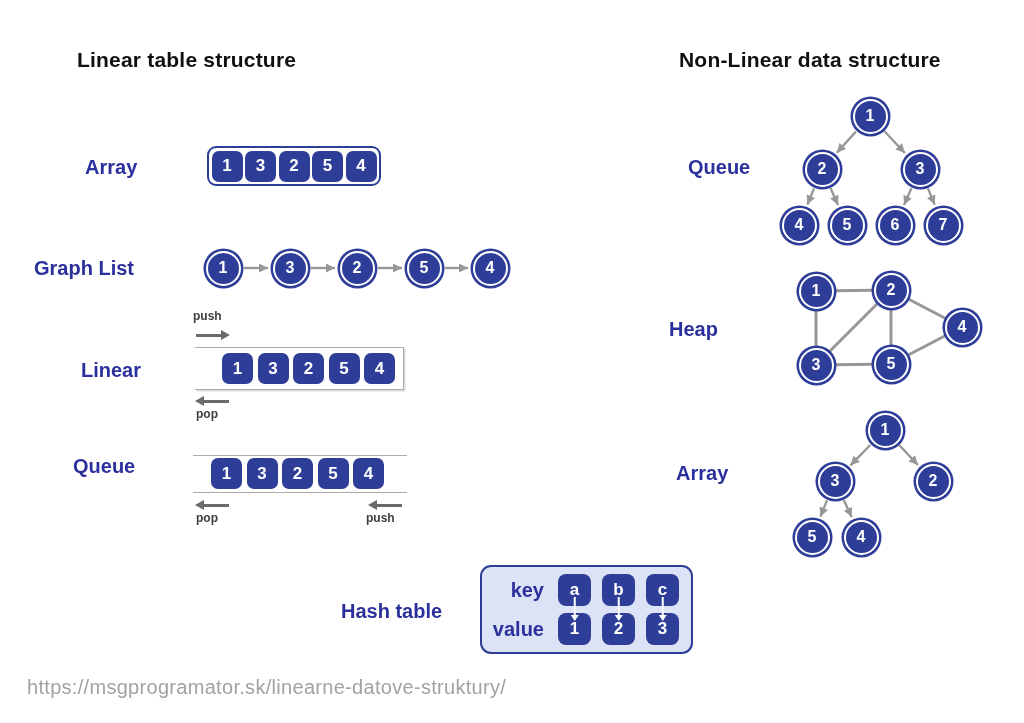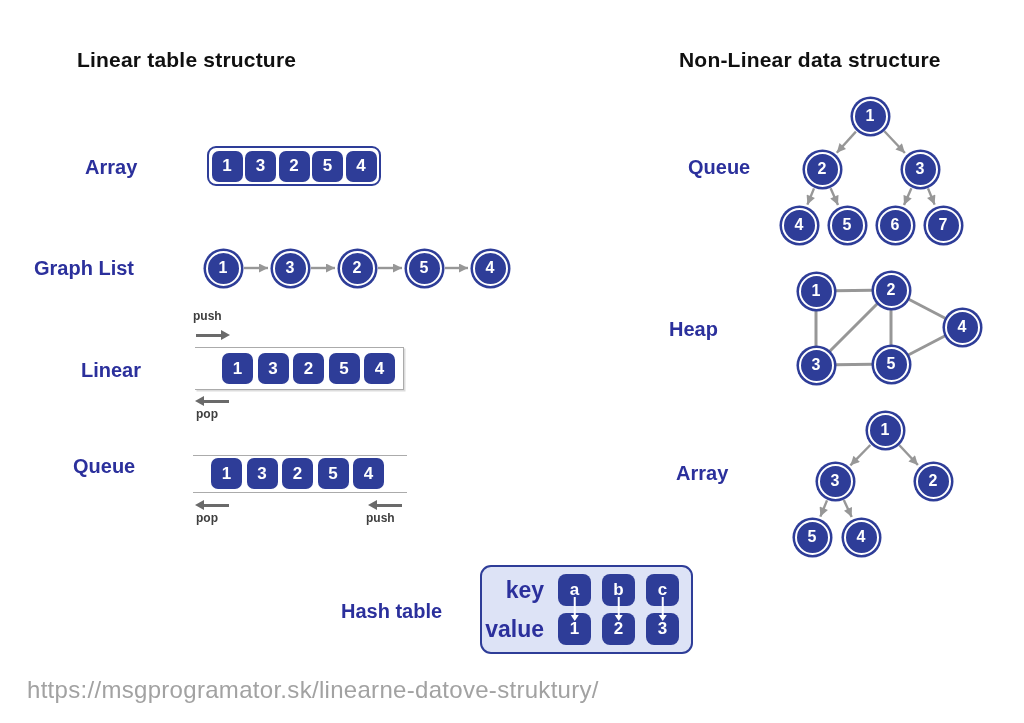--- a/index.html
+++ b/index.html
@@ -19,33 +19,33 @@
       border-radius:9px;background:#fff;}
   .cells-row{position:absolute;display:flex;gap:4.5px;}
   .cell{width:31px;height:31px;border-radius:7px;background:var(--node-blue);color:#fff;font-weight:700;
       font-size:17px;display:flex;align-items:center;justify-content:center;flex:0 0 auto;}
   .stack-tube{position:absolute;border-top:1.5px solid #ababab;border-bottom:1.5px solid #ababab;
       border-right:1.5px solid #ababab;box-shadow:1.5px 1.5px 0 #dcdcdc;}
   .queue-tube{position:absolute;border-top:1.5px solid #ababab;border-bottom:1.5px solid #ababab;}
   .hash-box{position:absolute;display:flex;align-items:center;gap:14px;background:var(--hash-bg);
       border:2.5px solid var(--node-blue);border-radius:11px;padding:7px 12px 7px 14px;}
   .hash-labels{display:flex;flex-direction:column;gap:7px;color:var(--label-blue);font-weight:700;
-      font-size:23px;width:48px;}
+      font-size:20px;width:48px;}
   .hash-labels div{height:32px;display:flex;align-items:center;justify-content:flex-end;}
   .hash-cols{display:flex;gap:11px;}
   .hash-col{position:relative;display:flex;flex-direction:column;gap:7px;}
   .hash-cell{width:33px;height:32px;border-radius:8px;}
   .hash-arrow{position:absolute;left:50%;transform:translateX(-50%);top:23px;width:2.5px;height:19px;
       background:#fff;z-index:3;}
   .hash-arrow::after{content:"";position:absolute;bottom:-5px;left:50%;transform:translateX(-50%);
       width:0;height:0;border-left:4.5px solid transparent;border-right:4.5px solid transparent;border-top:6px solid #fff;}
   .circle-node{position:absolute;width:35px;height:35px;box-sizing:border-box;border-radius:50%;
       background:var(--node-blue);border:2.5px solid #fff;box-shadow:0 0 0 2.5px var(--node-blue);
       color:#fff;font-weight:700;font-size:16px;display:flex;align-items:center;justify-content:center;}
-  .footer-url{position:absolute;font-size:24px;color:var(--footer-gray);letter-spacing:.3px;white-space:nowrap;}
+  .footer-url{position:absolute;font-size:20px;color:var(--footer-gray);letter-spacing:.3px;white-space:nowrap;}
 </style>
 </head>
 <body>
 
 <div class="canvas">
 
   <svg id="edge-layer" width="1024" height="723">
     <defs>
       <marker id="ah" viewBox="0 0 10 10" refX="10" refY="5" markerWidth="10" markerHeight="9" orient="auto" markerUnits="userSpaceOnUse">
         <path d="M0,0 L10,5 L0,10 z" fill="#979797"></path>

